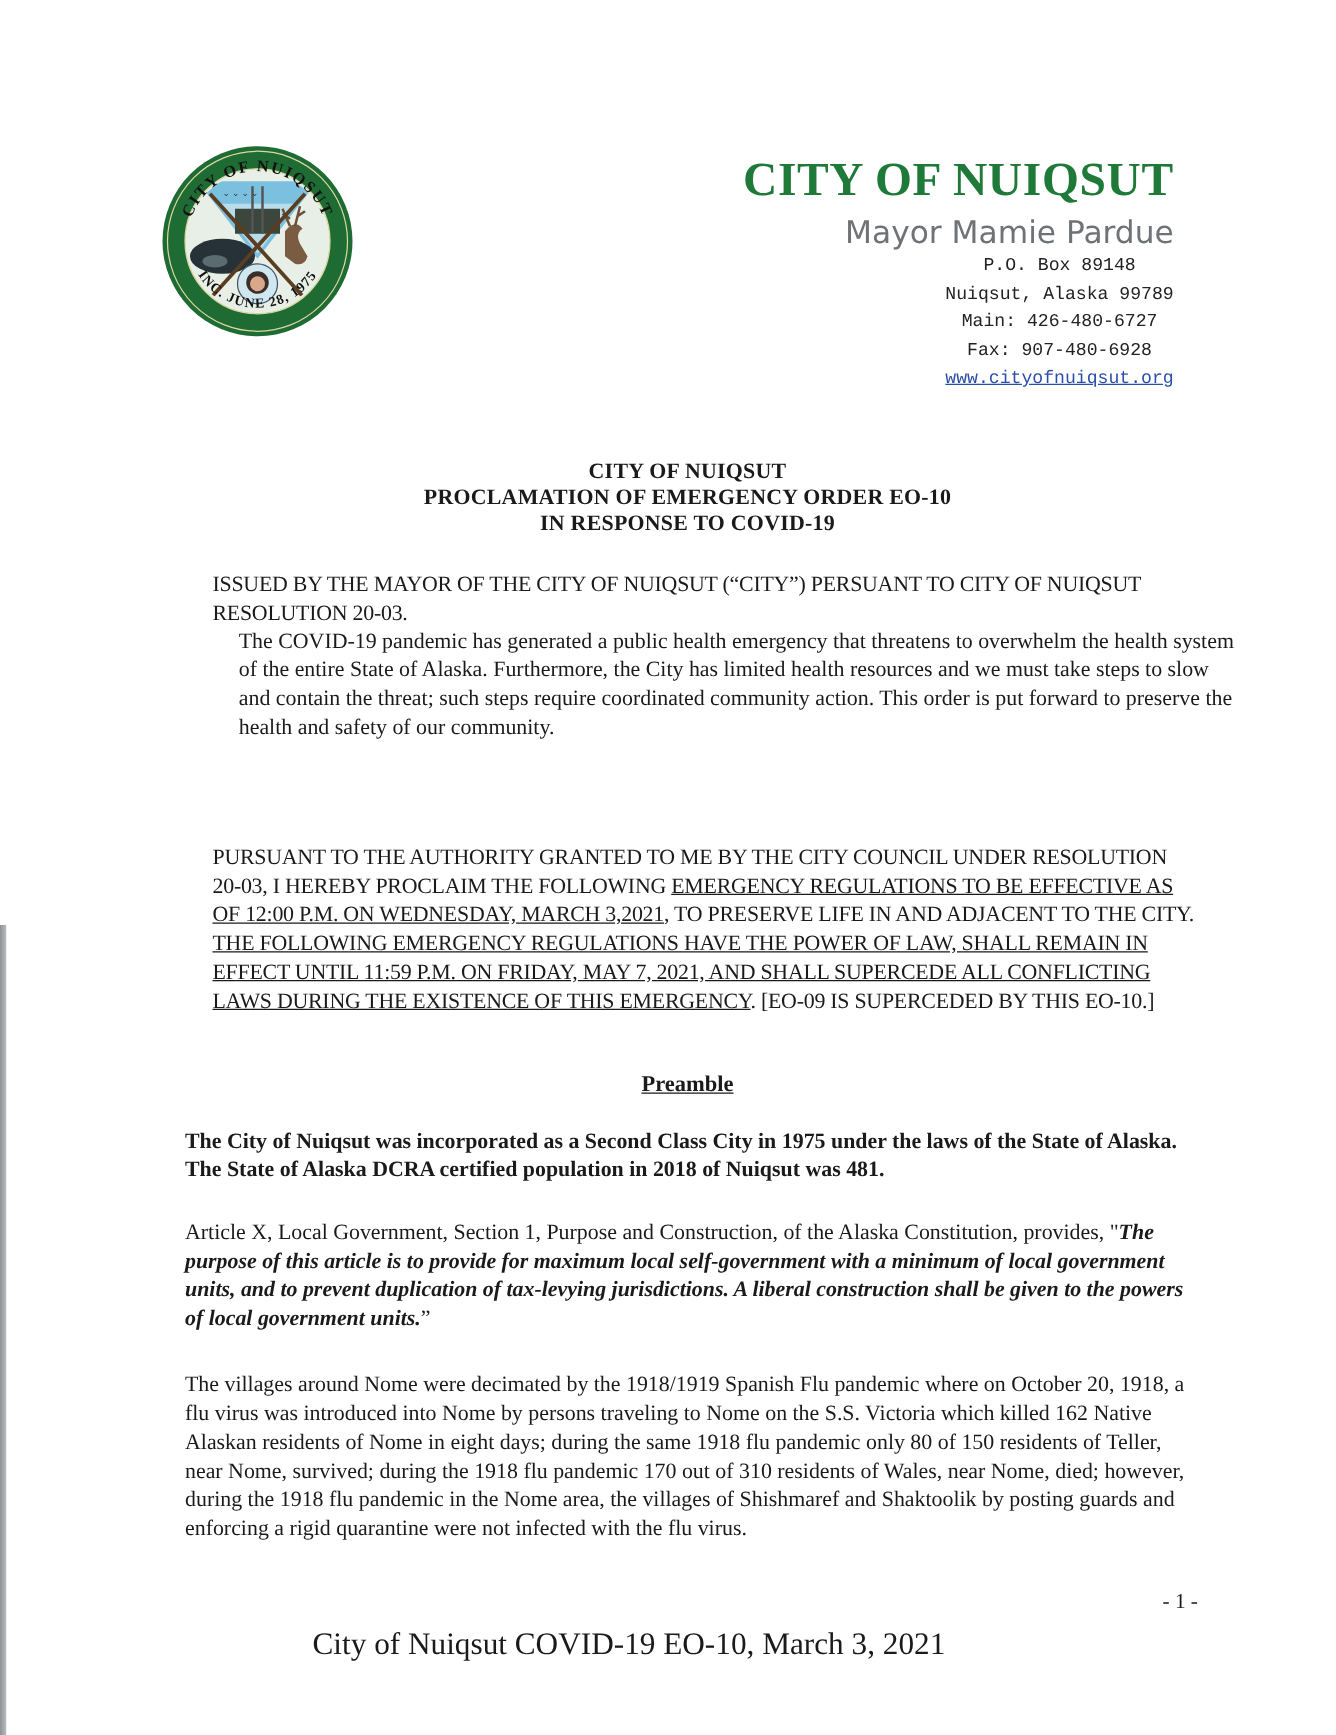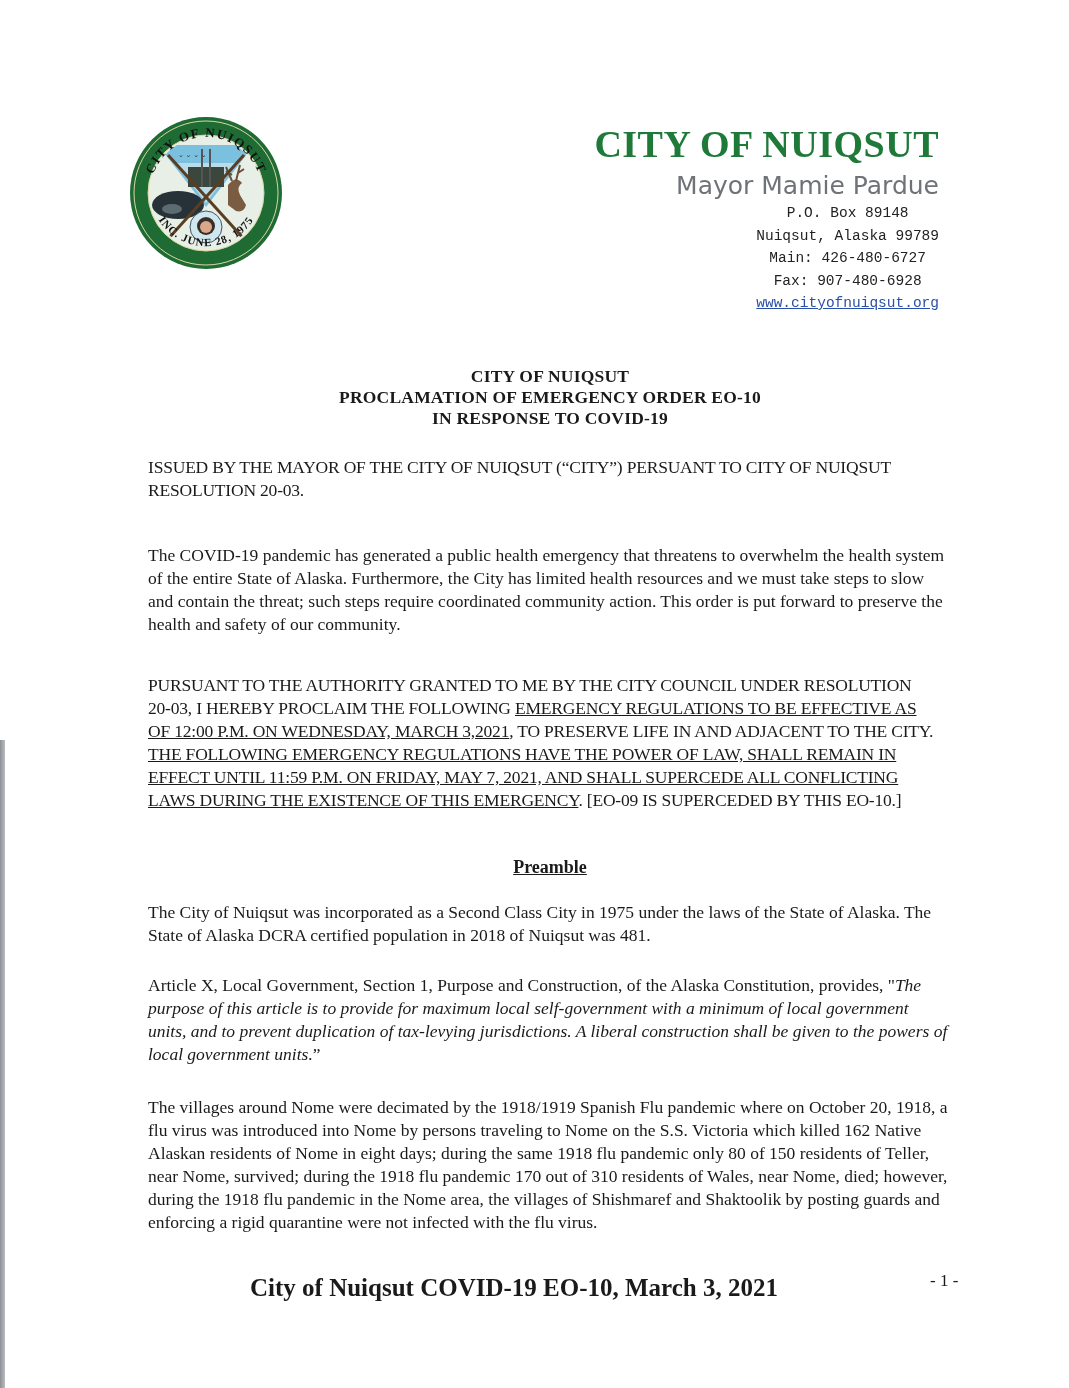--- a/index.html
+++ b/index.html
@@ -36,37 +36,37 @@
   
   .heading {
     position: absolute; left: 0; width: 1100px; top: 366px; text-align: center;
     font-weight: bold; font-size: 17.5px; line-height: 21px; letter-spacing: 0.2px;
   }
 
   .para {
     position: absolute; left: 148px; width: 800px;
     font-size: 17.5px; line-height: 23px;
   }
-  .caps { letter-spacing: -0.2px; }
+  .caps { letter-spacing: -0.2px; margin-left: 22px; }
   .p1 { top: 456px; }
-  .p2 { top: 544px; }
+  .p2 { top: 501px; margin-left: 43px; }
   .p3 { top: 674px; }
   .u { text-decoration: underline; }
   .preamble {
     position: absolute; left: 0; width: 1100px; top: 857px; text-align: center;
     font-weight: bold; font-size: 18px; text-decoration: underline;
   }
-  .p4 { top: 901px; }
+  .p4 { top: 901px; font-weight: bold; }
   .p5 { top: 974px; }
   .p6 { top: 1096px; }
-  .it { font-style: italic; }
+  .it { font-style: italic; font-weight: bold; }
 
   .footer {
-    position: absolute; left: 250px; top: 1274px;
-    font-weight: bold; font-size: 25px; white-space: nowrap;
+    position: absolute; left: 250px; top: 1302px;
+    font-weight: normal; font-size: 25px; white-space: nowrap;
   }
   .page-num {
     position: absolute; left: 930px; top: 1271px; font-size: 17px; white-space: nowrap;
   }
 </style>
 </head>
 <body>
 
 <div class="scan-edge"></div>
 

